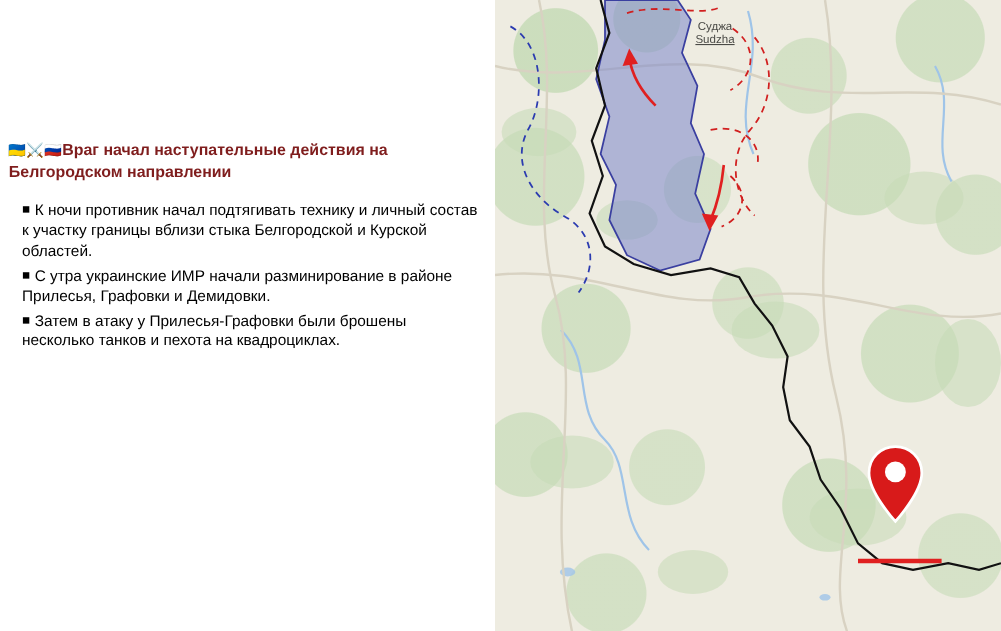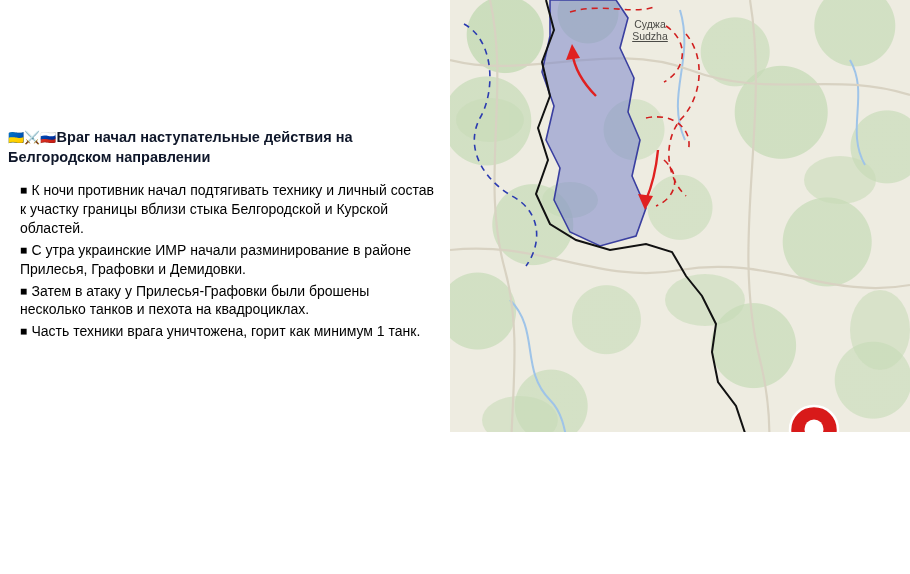--- a/index.html
+++ b/index.html
@@ -33,21 +33,21 @@
   .post {
     position: absolute;
     top: 128px;
     left: 8px;
     width: 428px;
   }
   .post-title {
     font-size: 14.5px;
     font-weight: bold;
     line-height: 1.35;
-    color: #0f172a;
+    color: #7f1d1d;
     margin: 0 0 14px 0;
   }
   .flag {
     font-size: 13px;
     letter-spacing: 0px;
   }
   .post-body p {
     margin: 0 0 3px 12px;
     font-size: 14px;
     line-height: 1.35;
@@ -57,21 +57,21 @@
     font-size: 9px;
     vertical-align: 2px;
     margin-right: 4px;
     color: #000;
   }
 
   
   .map-pane {
     position: relative;
     width: 460px;
-    height: 432px;
+    height: 574px;
     overflow: hidden;
     background: #eceadf;
   }
   .map-base {
     position: absolute;
     inset: 0;
     background:
       radial-gradient(circle at 12% 8%, rgba(198,219,183,.85) 0 38px, rgba(0,0,0,0) 39px),
       radial-gradient(circle at 30% 3%, rgba(198,219,183,.7) 0 30px, rgba(0,0,0,0) 31px),
       radial-gradient(circle at 62% 12%, rgba(198,219,183,.65) 0 34px, rgba(0,0,0,0) 35px),
@@ -122,21 +122,20 @@
     <div class="post">
 
       <div class="post-title">
         <span class="flag">🇺🇦⚔️🇷🇺</span><span>Враг начал наступательные действия на Белгородском направлении</span>
       </div>
 
       <div class="post-body">
         <p><span class="bullet">◼</span><span>К ночи противник начал подтягивать технику и личный состав к участку границы вблизи стыка Белгородской и Курской областей.</span></p>
         <p><span class="bullet">◼</span><span>С утра украинские ИМР начали разминирование в районе Прилесья, Графовки и Демидовки.</span></p>
         <p><span class="bullet">◼</span><span>Затем в атаку у Прилесья-Графовки были брошены несколько танков и пехота на квадроциклах.</span></p>
-        <p><span class="bullet">◼</span><span>Часть техники врага уничтожена, горит как минимум 1 танк.</span></p>
       </div>
 
     </div>
   </div>
 
   <div class="map-pane">
     <div class="map-base"></div>
 
     <svg class="map-svg" width="460" height="574" viewBox="0 0 460 574">
 

